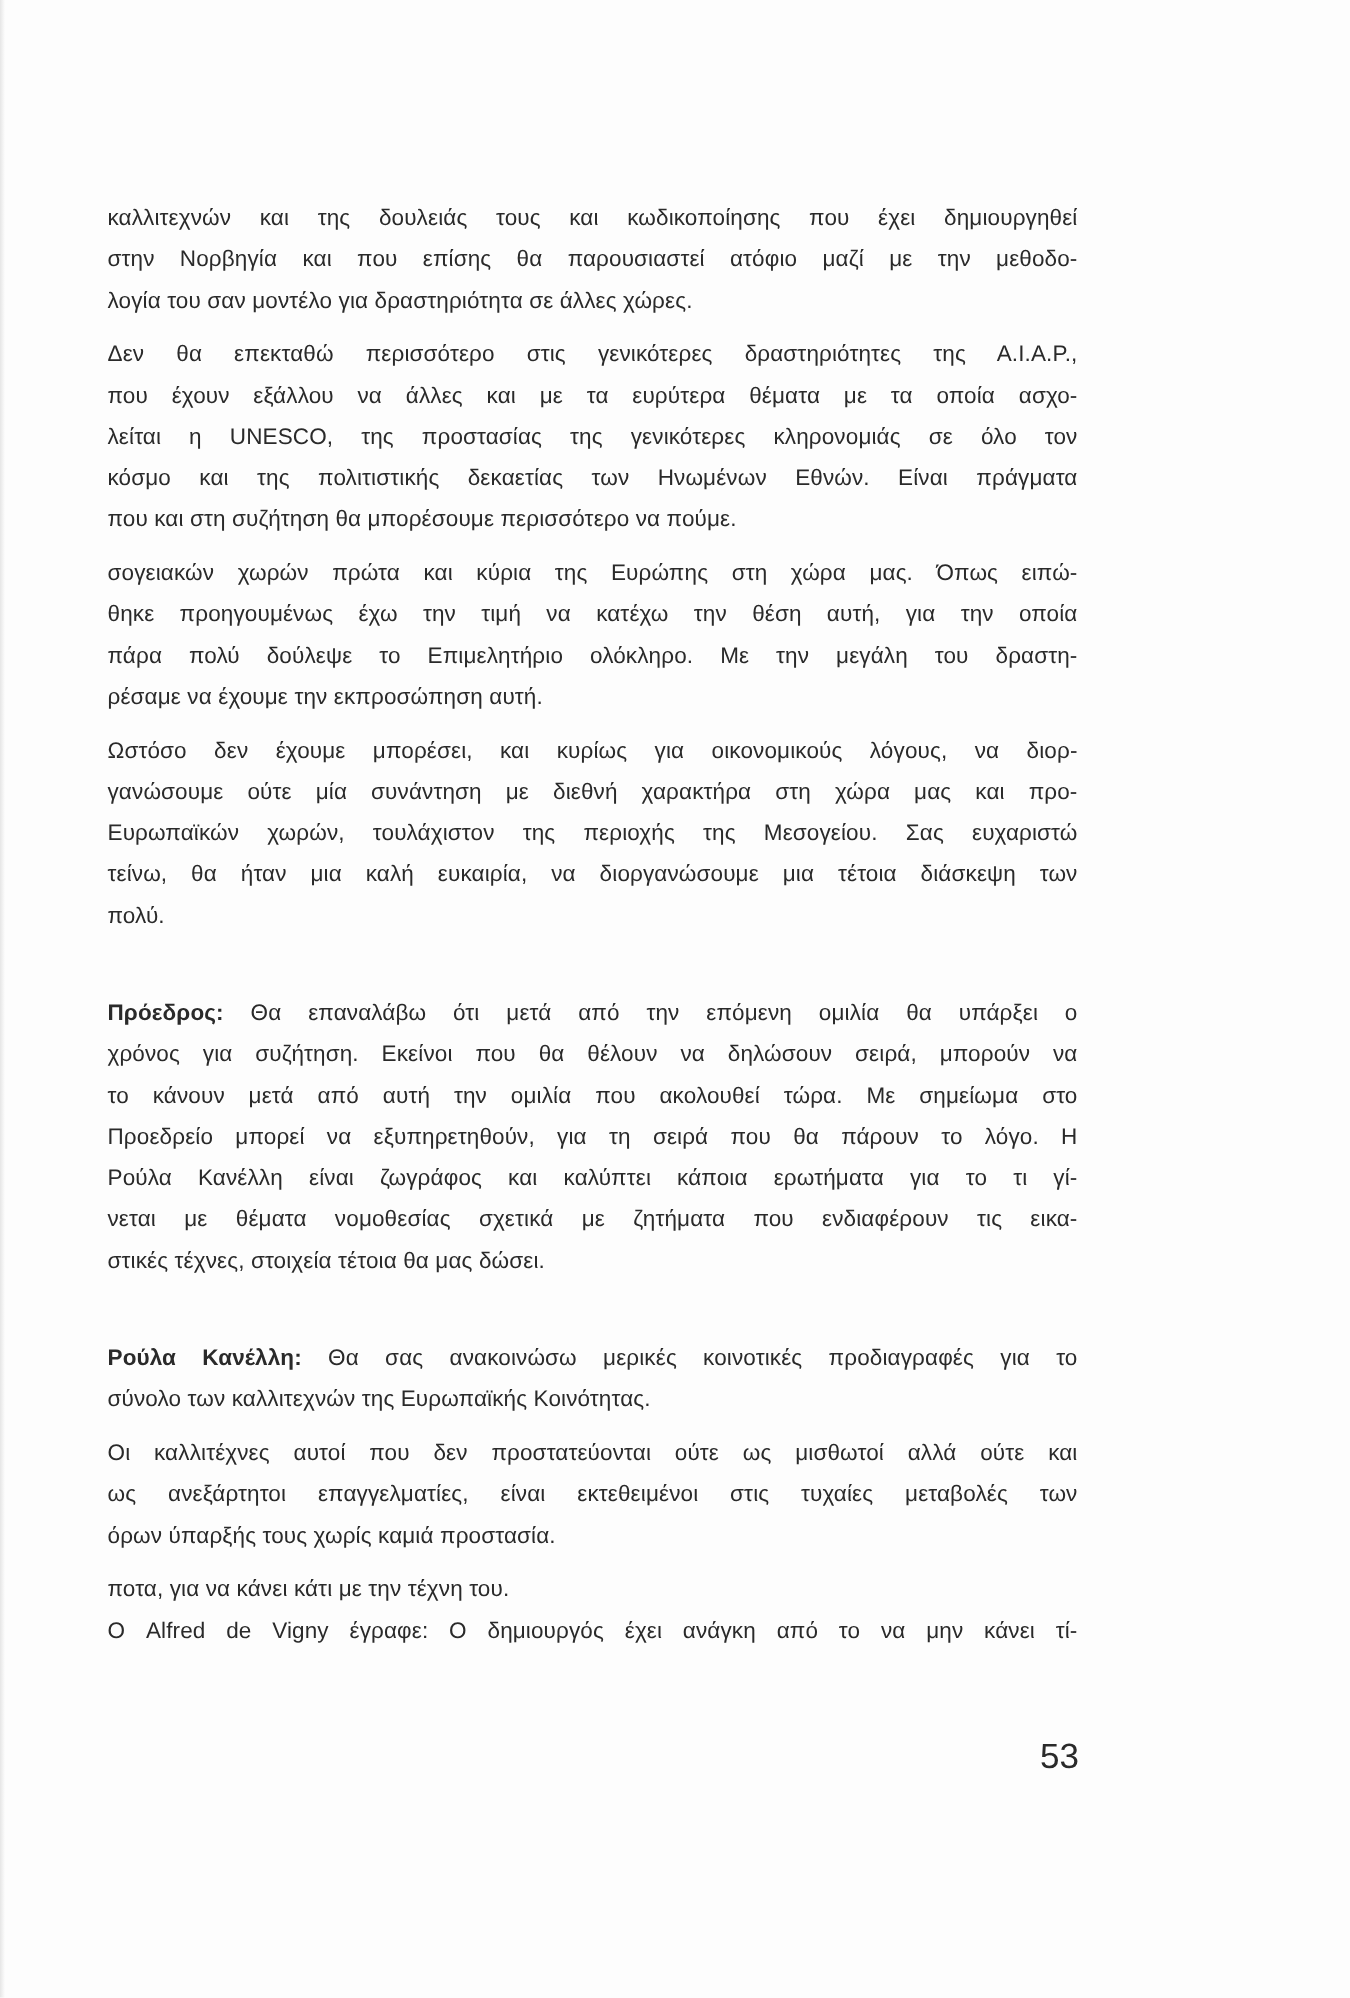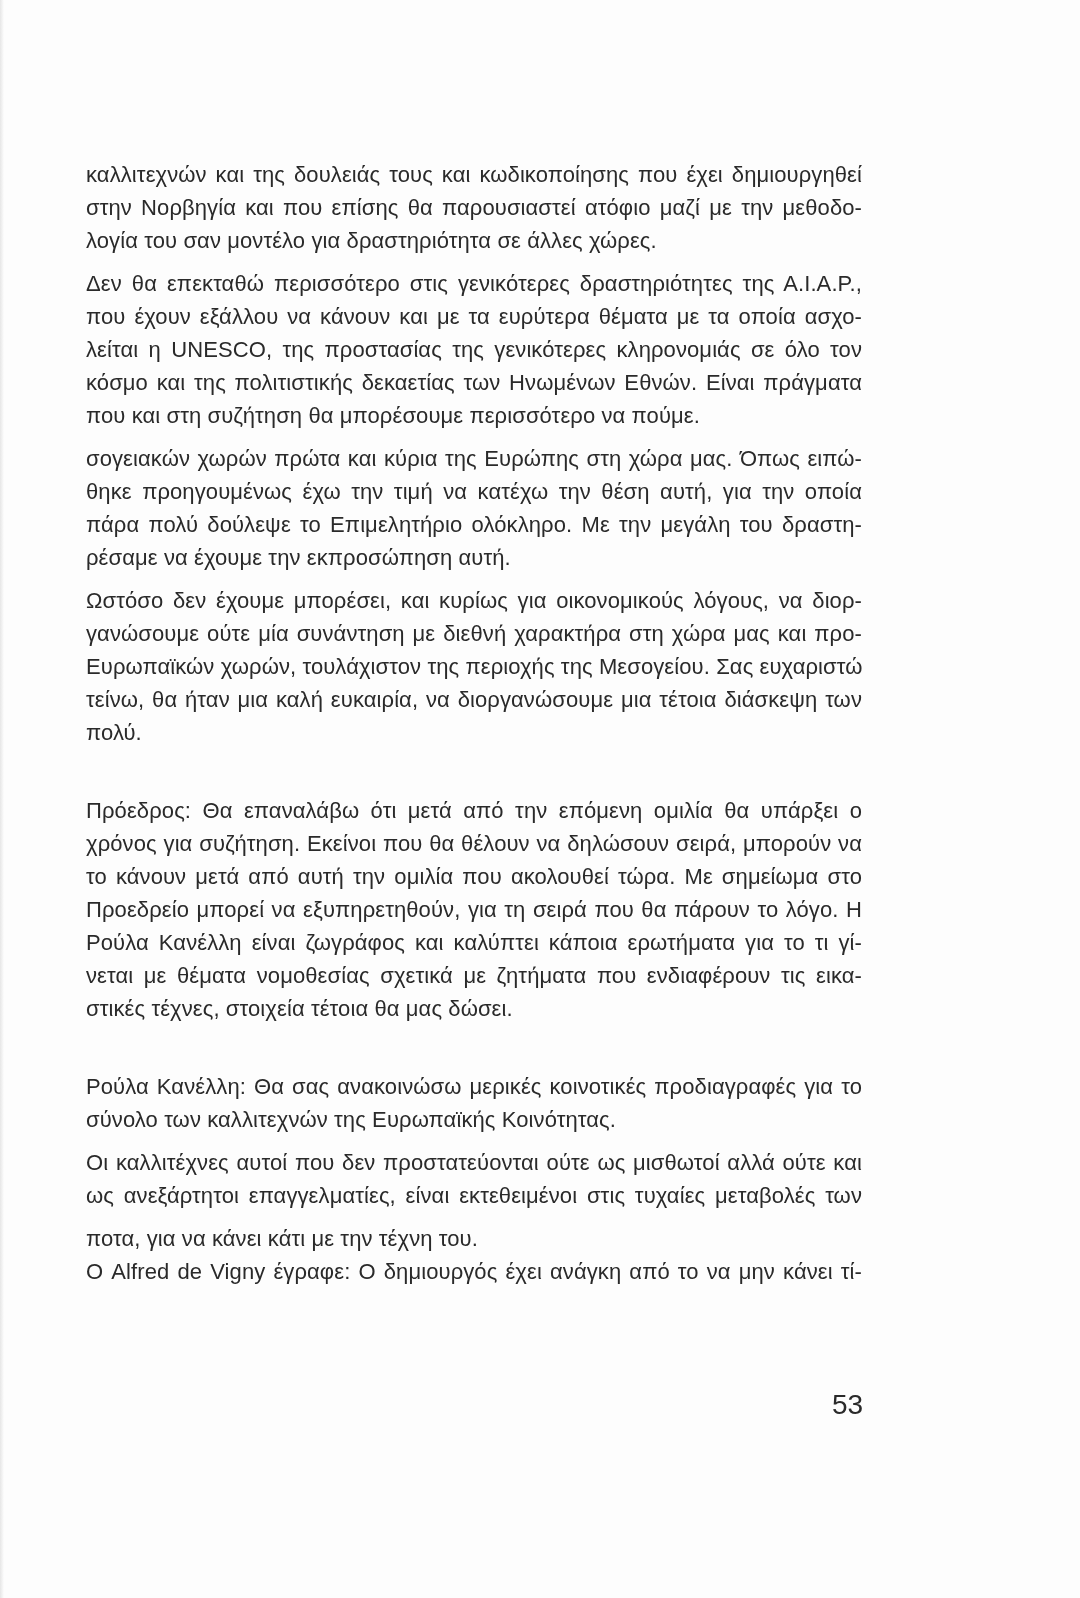--- a/index.html
+++ b/index.html
@@ -19,38 +19,38 @@
     position: absolute;
     left: 0; top: 0; bottom: 0;
     width: 4px;
     background: linear-gradient(to right, #e6e6e6, #fdfdfd);
   }
   .text-block {
     position: absolute;
     left: 86px;
     top: 158px;
     width: 776px;
-    font-size: 22px;
+    font-size: 18px;
     line-height: 33px;
     letter-spacing: 0.1px;
   }
   .line {
     display: block;
     text-align: justify;
     text-align-last: justify;
     white-space: nowrap;
     height: 33px;
   }
   .line.last {
     text-align-last: left;
   }
   .para-gap { height: 10px; }
   .section-gap { height: 45px; }
   .speaker {
-    font-weight: normal;
+    font-weight: bold;
   }
   .page-number {
     position: absolute;
     left: 832px;
     top: 1389px;
     font-size: 28px;
     color: #2a2a2a;
   }
 </style>
 </head>
@@ -62,21 +62,21 @@
 
   <div>
     <span class="line">καλλιτεχνών και της δουλειάς τους και κωδικοποίησης που έχει δημιουργηθεί</span>
     <span class="line">στην Νορβηγία και που επίσης θα παρουσιαστεί ατόφιο μαζί με την μεθοδο-</span>
     <span class="line last">λογία του σαν μοντέλο για δραστηριότητα σε άλλες χώρες.</span>
   </div>
   <div class="para-gap"></div>
 
   <div>
     <span class="line">Δεν θα επεκταθώ περισσότερο στις γενικότερες δραστηριότητες της Α.Ι.Α.Ρ.,</span>
-    <span class="line">που έχουν εξάλλου να κάνουν και με τα ευρύτερα θέματα με τα οποία ασχο-</span>
+    <span class="line">που έχουν εξάλλου να άλλες και με τα ευρύτερα θέματα με τα οποία ασχο-</span>
     <span class="line">λείται η UNESCO, της προστασίας της γενικότερες κληρονομιάς σε όλο τον</span>
     <span class="line">κόσμο και της πολιτιστικής δεκαετίας των Ηνωμένων Εθνών. Είναι πράγματα</span>
     <span class="line last">που και στη συζήτηση θα μπορέσουμε περισσότερο να πούμε.</span>
   </div>
   <div class="para-gap"></div>
 
   <div>
     <span class="line">σογειακών χωρών πρώτα και κύρια της Ευρώπης στη χώρα μας. Όπως ειπώ-</span>
     <span class="line">θηκε προηγουμένως έχω την τιμή να κατέχω την θέση αυτή, για την οποία</span>
     <span class="line">πάρα πολύ δούλεψε το Επιμελητήριο ολόκληρο. Με την μεγάλη του δραστη-</span>
@@ -106,20 +106,21 @@
 
   <div>
     <span class="line"><b class="speaker">Ρούλα Κανέλλη:</b><span> Θα σας ανακοινώσω μερικές κοινοτικές προδιαγραφές για το</span></span>
     <span class="line last">σύνολο των καλλιτεχνών της Ευρωπαϊκής Κοινότητας.</span>
   </div>
   <div class="para-gap"></div>
 
   <div>
     <span class="line">Οι καλλιτέχνες αυτοί που δεν προστατεύονται ούτε ως μισθωτοί αλλά ούτε και</span>
     <span class="line">ως ανεξάρτητοι επαγγελματίες, είναι εκτεθειμένοι στις τυχαίες μεταβολές των</span>
+    <span class="line last">όρων ύπαρξής τους χωρίς καμιά προστασία.</span>
   </div>
   <div class="para-gap"></div>
 
   <div>
     <span class="line last">ποτα, για να κάνει κάτι με την τέχνη του.</span>
     <span class="line">Ο Alfred de Vigny έγραφε: Ο δημιουργός έχει ανάγκη από το να μην κάνει τί-</span>
   </div>
 
 </div>
 

